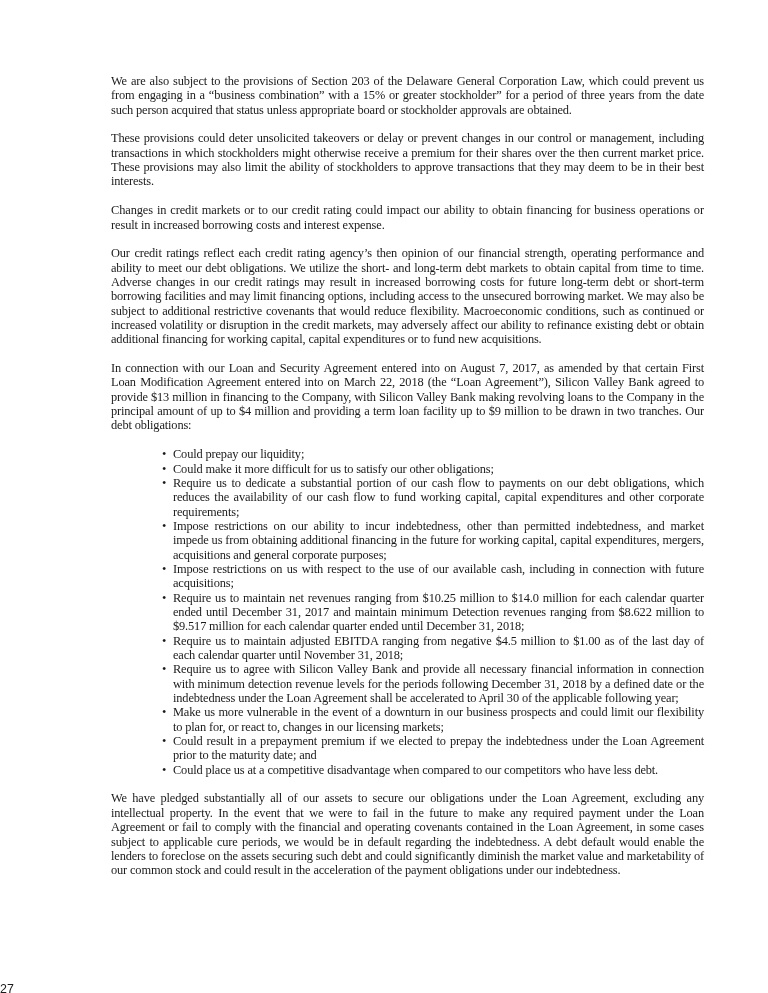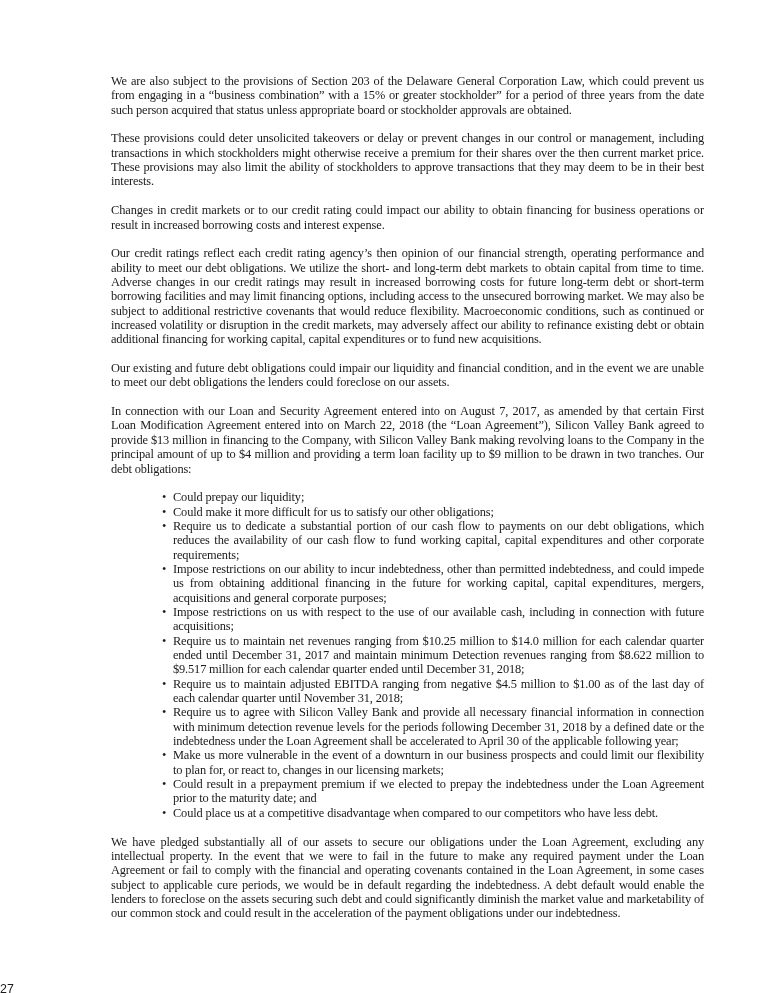--- a/index.html
+++ b/index.html
@@ -24,28 +24,27 @@
 </head>
 <body>
 
 <div class="page">
   <p>We are also subject to the provisions of Section 203 of the Delaware General Corporation Law, which could prevent us from engaging in a “business combination” with a 15% or greater stockholder” for a period of three years from the date such person acquired that status unless appropriate board or stockholder approvals are obtained.</p>
   <p>These provisions could deter unsolicited takeovers or delay or prevent changes in our control or management, including transactions in which stockholders might otherwise receive a premium for their shares over the then current market price. These provisions may also limit the ability of stockholders to approve transactions that they may deem to be in their best interests.</p>
 
   <p class="heading">Changes in credit markets or to our credit rating could impact our ability to obtain financing for business operations or result in increased borrowing costs and interest expense.</p>
   <p>Our credit ratings reflect each credit rating agency’s then opinion of our financial strength, operating performance and ability to meet our debt obligations. We utilize the short- and long-term debt markets to obtain capital from time to time. Adverse changes in our credit ratings may result in increased borrowing costs for future long-term debt or short-term borrowing facilities and may limit financing options, including access to the unsecured borrowing market. We may also be subject to additional restrictive covenants that would reduce flexibility. Macroeconomic conditions, such as continued or increased volatility or disruption in the credit markets, may adversely affect our ability to refinance existing debt or obtain additional financing for working capital, capital expenditures or to fund new acquisitions.</p>
 
-  <p class="heading">Our existing and future debt obligations could impair our liquidity and financial condition, and in the event we are unable to meet our debt obligations the lenders could foreclose on our assets.</p>
   <p>In connection with our Loan and Security Agreement entered into on August 7, 2017, as amended by that certain First Loan Modification Agreement entered into on March 22, 2018 (the “Loan Agreement”), Silicon Valley Bank agreed to provide $13 million in financing to the Company, with Silicon Valley Bank making revolving loans to the Company in the principal amount of up to $4 million and providing a term loan facility up to $9 million to be drawn in two tranches. Our debt obligations:</p>
 
   <ul class="bullets">
     <li><span class="dot">•</span><span>Could prepay our liquidity;</span></li>
     <li><span class="dot">•</span><span>Could make it more difficult for us to satisfy our other obligations;</span></li>
     <li><span class="dot">•</span><span>Require us to dedicate a substantial portion of our cash flow to payments on our debt obligations, which reduces the availability of our cash flow to fund working capital, capital expenditures and other corporate requirements;</span></li>
-    <li><span class="dot">•</span><span>Impose restrictions on our ability to incur indebtedness, other than permitted indebtedness, and could impede us from obtaining additional financing in the future for working capital, capital expenditures, mergers, acquisitions and general corporate purposes;</span></li>
+    <li><span class="dot">•</span><span>Impose restrictions on our ability to incur indebtedness, other than permitted indebtedness, and market impede us from obtaining additional financing in the future for working capital, capital expenditures, mergers, acquisitions and general corporate purposes;</span></li>
     <li><span class="dot">•</span><span>Impose restrictions on us with respect to the use of our available cash, including in connection with future acquisitions;</span></li>
     <li><span class="dot">•</span><span>Require us to maintain net revenues ranging from $10.25 million to $14.0 million for each calendar quarter ended until December 31, 2017 and maintain minimum Detection revenues ranging from $8.622 million to $9.517 million for each calendar quarter ended until December 31, 2018;</span></li>
     <li><span class="dot">•</span><span>Require us to maintain adjusted EBITDA ranging from negative $4.5 million to $1.00 as of the last day of each calendar quarter until November 31, 2018;</span></li>
     <li><span class="dot">•</span><span>Require us to agree with Silicon Valley Bank and provide all necessary financial information in connection with minimum detection revenue levels for the periods following December 31, 2018 by a defined date or the indebtedness under the Loan Agreement shall be accelerated to April 30 of the applicable following year;</span></li>
     <li><span class="dot">•</span><span>Make us more vulnerable in the event of a downturn in our business prospects and could limit our flexibility to plan for, or react to, changes in our licensing markets;</span></li>
     <li><span class="dot">•</span><span>Could result in a prepayment premium if we elected to prepay the indebtedness under the Loan Agreement prior to the maturity date; and</span></li>
     <li><span class="dot">•</span><span>Could place us at a competitive disadvantage when compared to our competitors who have less debt.</span></li>
   </ul>
 
   <p>We have pledged substantially all of our assets to secure our obligations under the Loan Agreement, excluding any intellectual property. In the event that we were to fail in the future to make any required payment under the Loan Agreement or fail to comply with the financial and operating covenants contained in the Loan Agreement, in some cases subject to applicable cure periods, we would be in default regarding the indebtedness. A debt default would enable the lenders to foreclose on the assets securing such debt and could significantly diminish the market value and marketability of our common stock and could result in the acceleration of the payment obligations under our indebtedness.</p>

